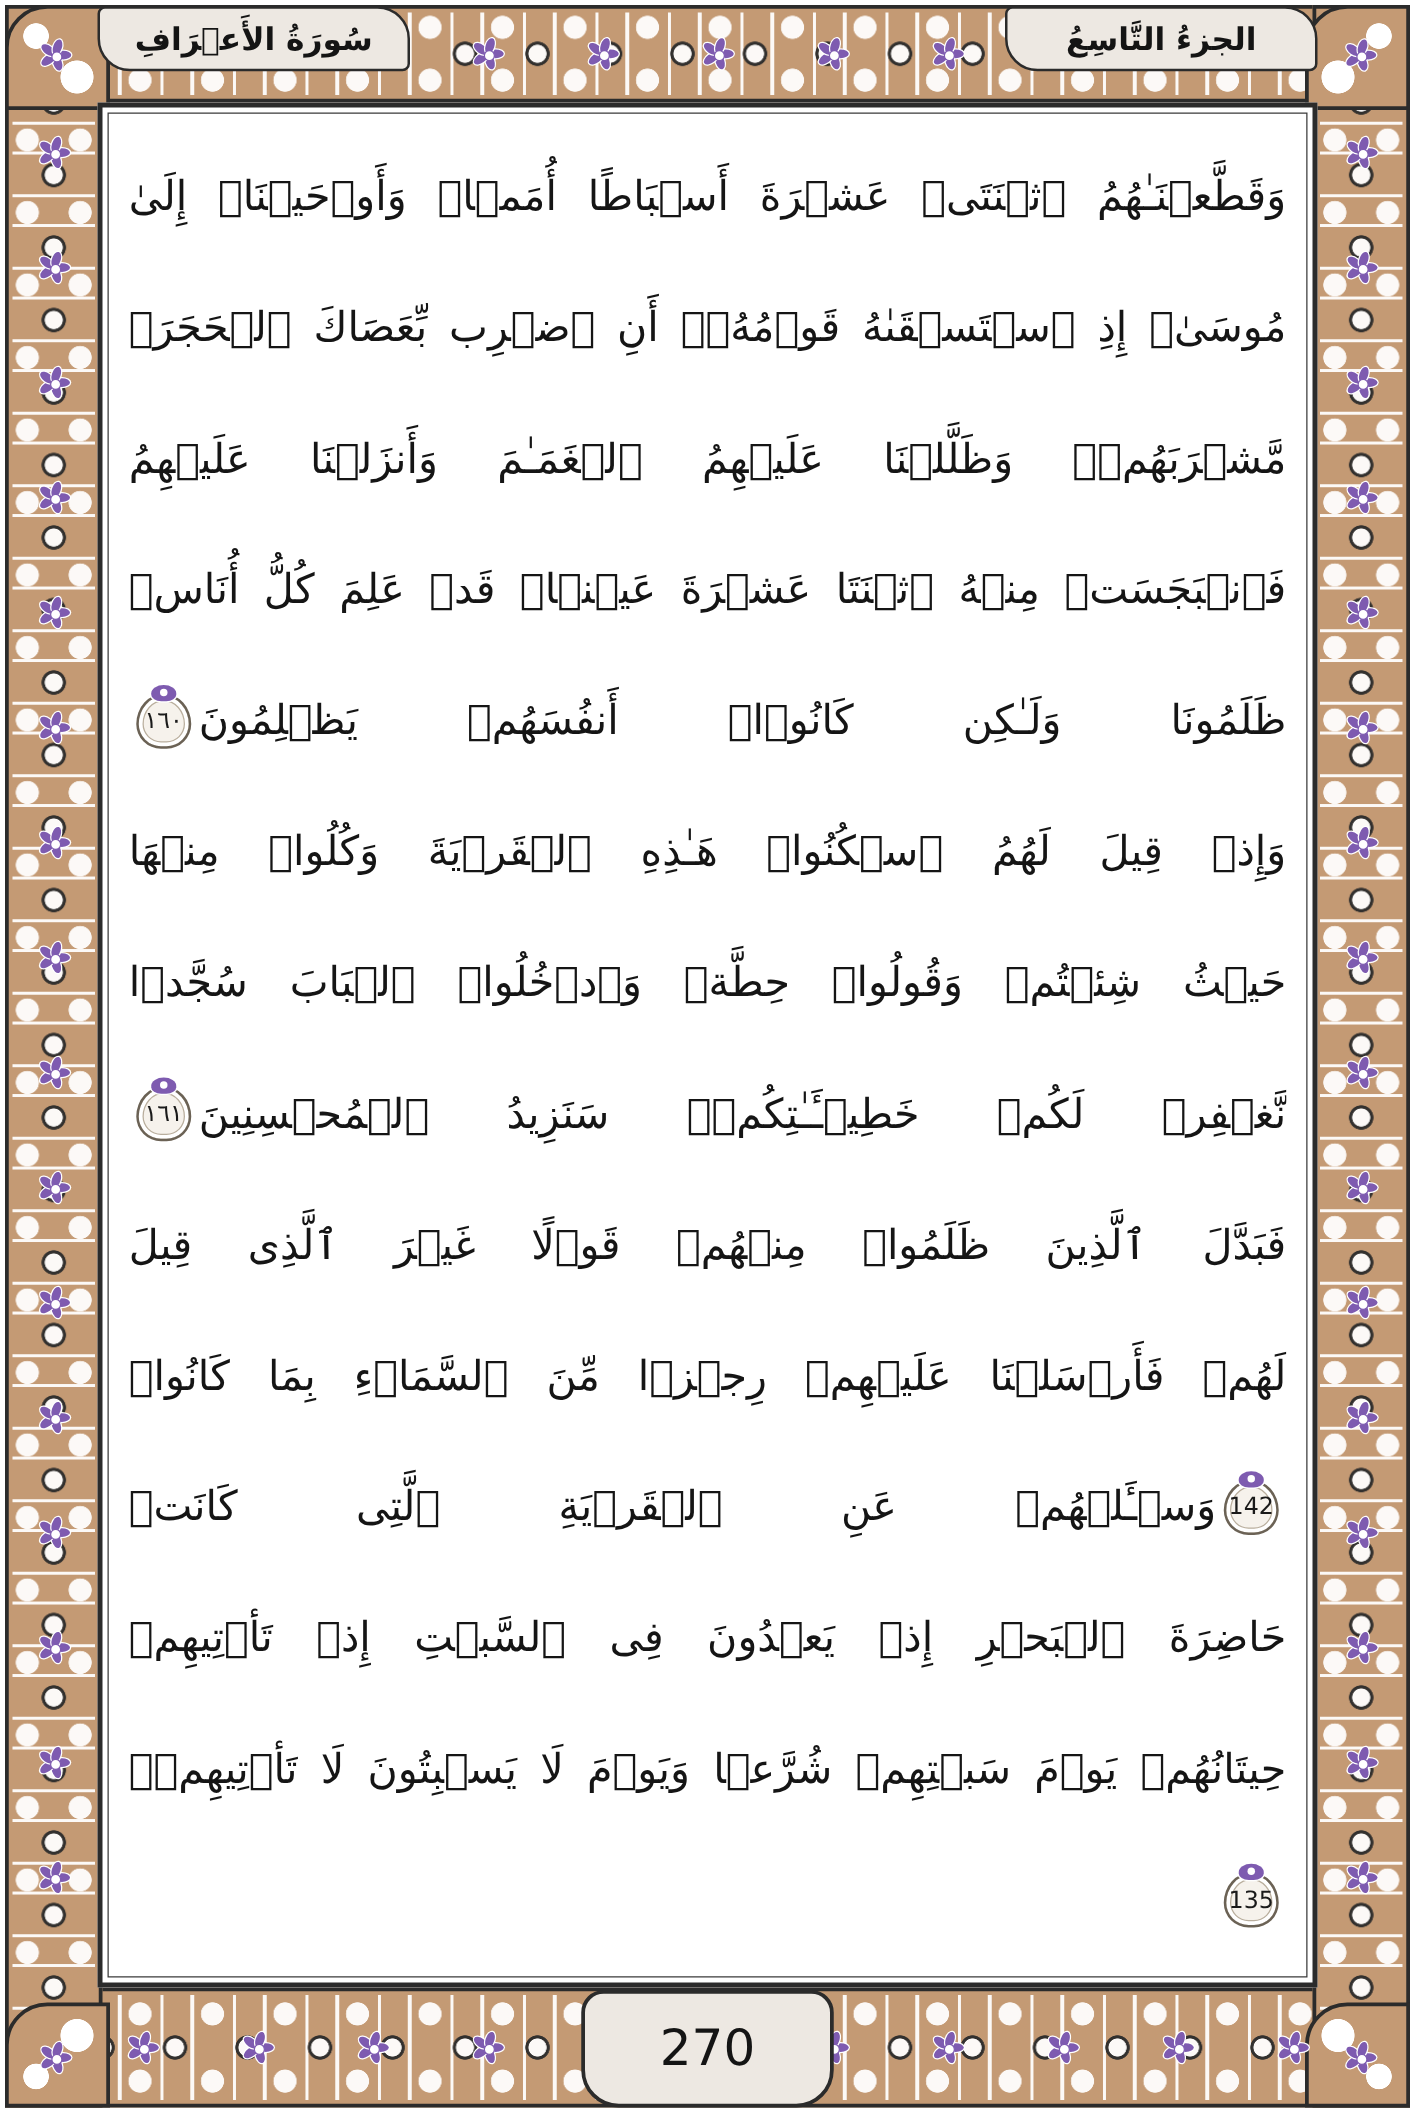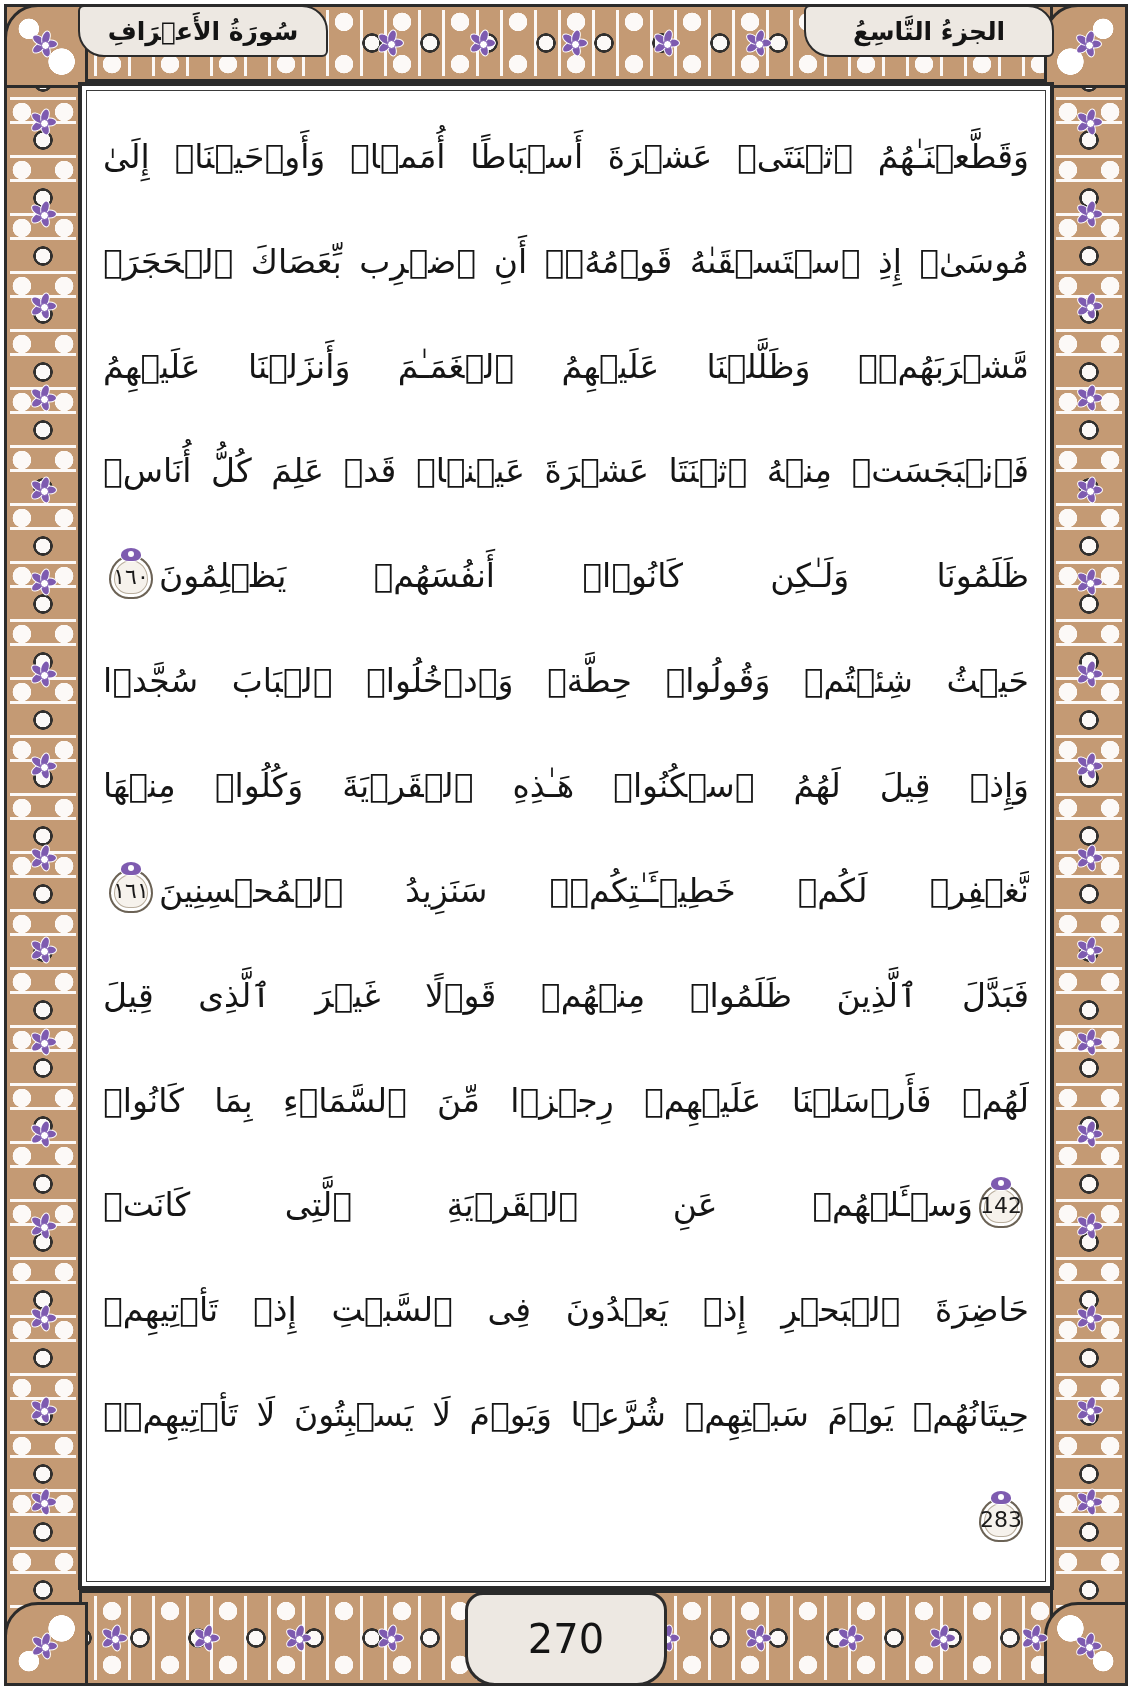--- a/index.html
+++ b/index.html
@@ -172,21 +172,21 @@
     border-radius:50% 50% 40% 40%;
     box-shadow:0 0 0 1px #ffffff;
   }
   .ayah-mark .petal:after{
     content:"";position:absolute;left:50%;top:3px;width:6px;height:6px;
     margin-left:-3px;background:#ffffff;border-radius:50%;
   }
   .ayah-mark .num{
     position:relative;z-index:2;
     font-family:"DejaVu Sans","Liberation Sans",sans-serif;
-    font-size:22px;color:#1a1a1a;line-height:1;direction:rtl;
+    font-size:19px;color:#1a1a1a;line-height:1;direction:rtl;
   }
 
   
   .page-num-cartouche{
     position:absolute;left:50%;bottom:4px;transform:translateX(-50%);
     width:196px;height:88px;
     background:#EDE8E2;
     border:3px solid #2b2b2b;
     border-radius:18px 18px 30px 30px;
     display:flex;align-items:center;justify-content:center;
@@ -715,24 +715,24 @@
         </div>
         <div class="ayah-line">
           <span class="seg">ظَلَمُونَا وَلَـٰكِن كَانُوۤا۟ أَنفُسَهُمۡ یَظۡلِمُونَ</span>
           <span class="ayah-mark">
             <span class="disc"></span>
             <span class="petal"></span>
             <span class="num">١٦٠</span>
           </span>
         </div>
         <div class="ayah-line">
+          <span class="seg stretch">وَإِذۡ قِیلَ لَهُمُ ٱسۡكُنُوا۟ هَـٰذِهِ ٱلۡقَرۡیَةَ وَكُلُوا۟ مِنۡهَا</span>
+        </div>
+        <div class="ayah-line">
           <span class="seg stretch">حَیۡثُ شِئۡتُمۡ وَقُولُوا۟ حِطَّةࣱ وَٱدۡخُلُوا۟ ٱلۡبَابَ سُجَّدࣰا</span>
-        </div>
-        <div class="ayah-line">
-          <span class="seg stretch">وَإِذۡ قِیلَ لَهُمُ ٱسۡكُنُوا۟ هَـٰذِهِ ٱلۡقَرۡیَةَ وَكُلُوا۟ مِنۡهَا</span>
         </div>
         <div class="ayah-line">
           <span class="seg">نَّغۡفِرۡ لَكُمۡ خَطِیۤـَٔـٰتِكُمۡۚ سَنَزِیدُ ٱلۡمُحۡسِنِینَ</span>
           <span class="ayah-mark">
             <span class="disc"></span>
             <span class="petal"></span>
             <span class="num">١٦١</span>
           </span>
         </div>
         <div class="ayah-line">
@@ -752,21 +752,21 @@
         <div class="ayah-line">
           <span class="seg stretch">حَاضِرَةَ ٱلۡبَحۡرِ إِذۡ یَعۡدُونَ فِی ٱلسَّبۡتِ إِذۡ تَأۡتِیهِمۡ</span>
         </div>
         <div class="ayah-line">
           <span class="seg stretch">حِیتَانُهُمۡ یَوۡمَ سَبۡتِهِمۡ شُرَّعࣰا وَیَوۡمَ لَا یَسۡبِتُونَ لَا تَأۡتِیهِمۡۚ</span>
         </div>
         <div class="ayah-line">
           <span class="ayah-mark">
             <span class="disc"></span>
             <span class="petal"></span>
-            <span class="num">283</span>
+            <span class="num">135</span>
           </span>
         </div>
       </div>
   </div>
 
   <div class="page-num-cartouche">
     <span>270</span>
   </div>
 
 </div>

